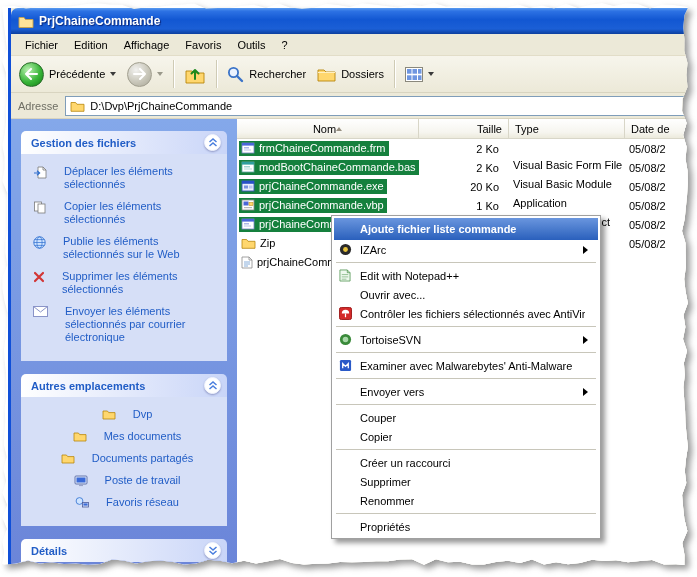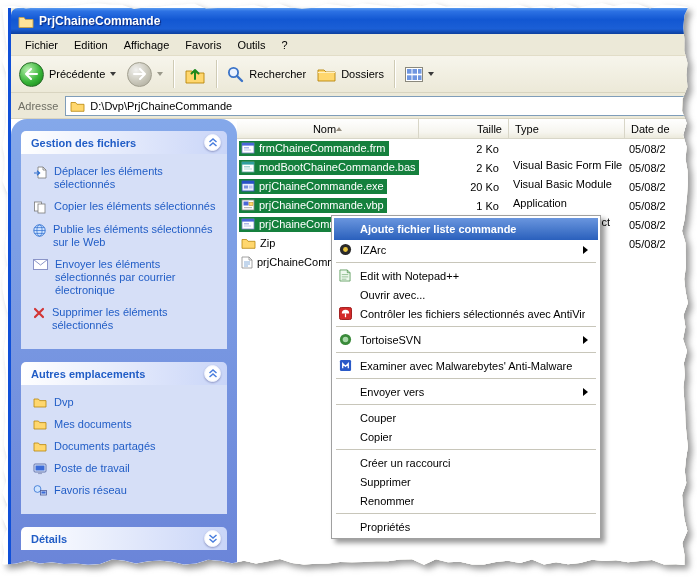--- a/index.html
+++ b/index.html
@@ -30,30 +30,30 @@
     border-top:4px solid #3a3a3a; display:inline-block; }
   .caret.dim { border-top-color:#9a988a; }
   .addressbar { height:26px; background:#ece9d8; display:flex; align-items:center; gap:7px;
     padding:0 7px; border-bottom:1px solid #d8d4c0; font-size:11px; }
   .alabel { color:#6e6e64; }
   .acombo { flex:1; height:20px; background:#fff; border:1px solid #7f9db9; display:flex;
     align-items:center; gap:5px; padding:0 4px; overflow:hidden; white-space:nowrap; }
 
   .content { display:flex; height:459px; background:#fff; }
   .taskpane { width:226px; flex:none; background:linear-gradient(180deg,#84a8ea,#6a84d8);
-    padding:12px 10px; overflow:hidden;border-radius:16px; }
+    padding:12px 10px; overflow:hidden; }
   .tsection { margin-bottom:13px; }
   .tshead { height:23px; border-radius:5px 5px 0 0; display:flex; align-items:center;
     justify-content:space-between; padding:0 6px 0 10px; color:#215dc6; font-weight:bold; font-size:11px;
     background:linear-gradient(90deg,#ffffff,#c9d5f8); cursor:pointer; }
   .chevbtn { width:17px; height:17px; border-radius:50%; background:#fff; border:1px solid #f0f4ff;
     display:flex; align-items:center; justify-content:center; box-shadow:0 1px 2px rgba(0,0,80,.3); flex:none; }
   .tsbody { background:#d6dff7; padding:11px 6px 8px 12px; }
-  .titem { display:flex; gap:7px; margin-bottom:9px; font-size:11px; line-height:13px;
-    color:#215dc6; cursor:pointer; }
+  .titem { display:flex; gap:17px; margin-bottom:9px; font-size:11px; line-height:13px;
+    color:#215dc6; cursor:pointer;justify-content:center; }
   .titem svg { flex:none; margin-top:1px; }
 
   .filearea { flex:1; position:relative; background:#fff; font-size:11px; overflow:hidden; }
   .lheader { display:flex; height:20px; }
   .hc { background:linear-gradient(#ffffff,#f6f5ef 70%,#eceadc); border-right:1px solid #d8d6c8;
     border-bottom:1px solid #d8d6c8; padding:3px 6px; display:flex; align-items:center; color:#000; }
   .hc-name { width:182px; justify-content:center; }
   .hc-size { width:90px; justify-content:flex-end; }
   .hc-type { width:116px; }
   .hc-date { flex:1; border-right:none; }
@@ -198,31 +198,31 @@
             </div>
             <div class="titem">
               <svg width="13" height="13" viewBox="0 0 13 13">
                       <circle cx="6.5" cy="6.5" r="5.7" fill="#cfe4ff" stroke="#2f6fd0" stroke-width=".9"></circle>
                       <ellipse cx="6.5" cy="6.5" rx="2.6" ry="5.7" fill="none" stroke="#2f6fd0" stroke-width=".7"></ellipse>
                       <path d="M.8 6.5h11.4M1.7 3.6h9.6M1.7 9.4h9.6" stroke="#2f6fd0" stroke-width=".7" fill="none"></path>
                     </svg>
               <span>Publie les éléments sélectionnés sur le Web</span>
             </div>
             <div class="titem">
+              <svg width="12" height="12" viewBox="0 0 12 12">
+                      <path d="M2 2 L10 10 M10 2 L2 10" stroke="#d23535" stroke-width="2.2" stroke-linecap="round"></path>
+                    </svg>
+              <span>Supprimer les éléments sélectionnés</span>
+            </div>
+            <div class="titem">
               <svg width="15" height="11" viewBox="0 0 15 11">
                       <rect x=".5" y=".5" width="14" height="10" fill="#fff" stroke="#8a94c8"></rect>
                       <path d="M.5 .5 L7.5 6 L14.5 .5" fill="none" stroke="#8a94c8"></path>
                     </svg>
               <span>Envoyer les éléments sélectionnés par courrier électronique</span>
-            </div>
-            <div class="titem">
-              <svg width="12" height="12" viewBox="0 0 12 12">
-                      <path d="M2 2 L10 10 M10 2 L2 10" stroke="#d23535" stroke-width="2.2" stroke-linecap="round"></path>
-                    </svg>
-              <span>Supprimer les éléments sélectionnés</span>
             </div>
           </div>
         </div>
 
         <div class="tsection">
           <div class="tshead">
             <span>Autres emplacements</span>
             <span class="chevbtn">
               <svg width="10" height="9" viewBox="0 0 10 9">
                       <path d="M1.5 4 L5 1 L8.5 4 M1.5 8 L5 5 L8.5 8" fill="none" stroke="#4a7ede" stroke-width="1.5"></path>

